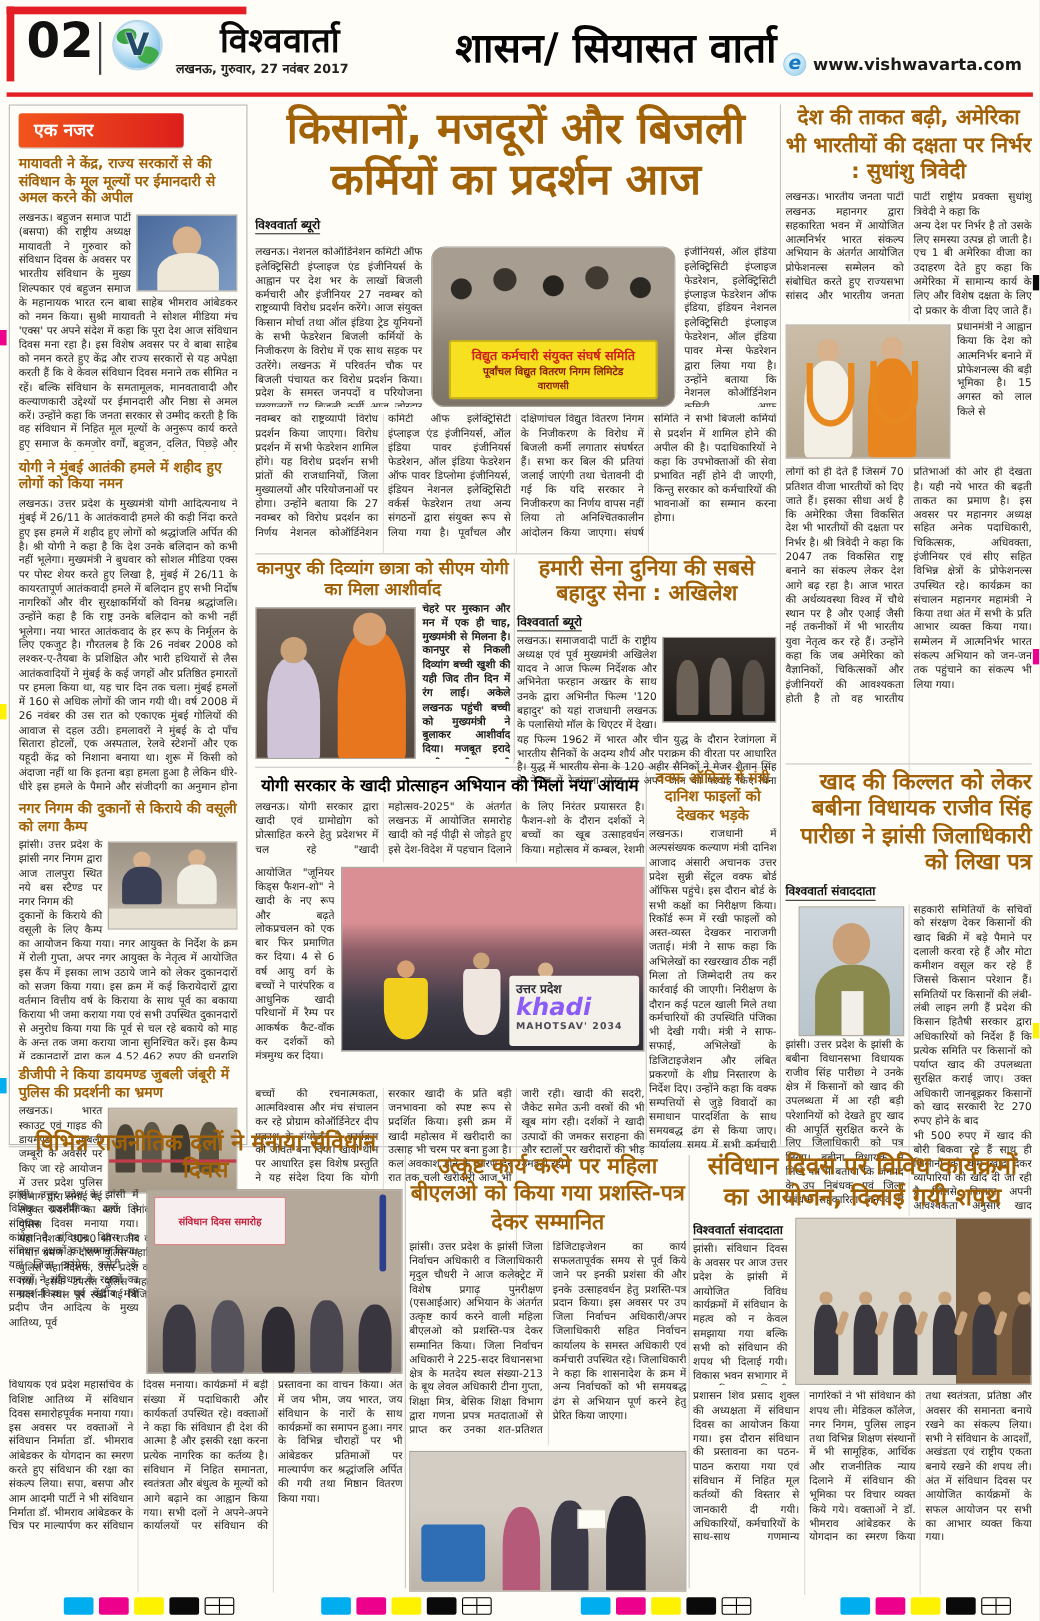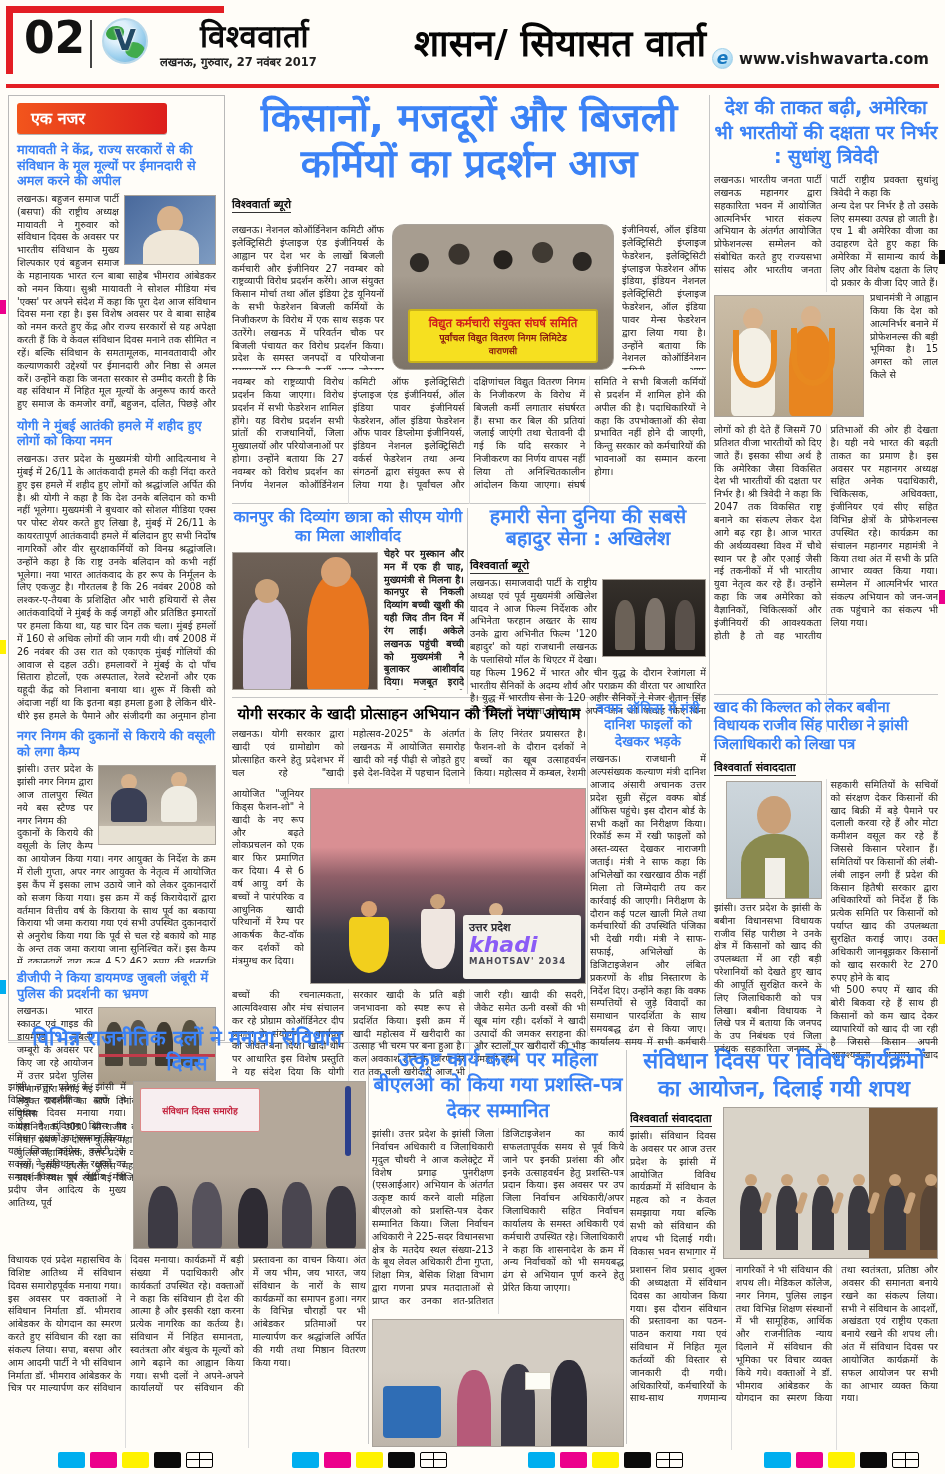--- a/index.html
+++ b/index.html
@@ -21,21 +21,21 @@
   .masthead { position:absolute; left:158px; top:14px; font-size:31px; font-weight:700; color:#0a0a0a; letter-spacing:0.5px;margin-left:42px; }
   .dateline { position:absolute; left:160px; top:54px; font-size:11.5px; font-weight:700; color:#222; }
   .section-title { position:absolute; left:350px; top:16px; width:420px; text-align:center; font-size:37px; font-weight:700; color:#050505; }
   .website { position:absolute; right:16px; top:48px; font-size:15px; font-weight:700; color:#1b1b1b; display:flex; align-items:center; gap:6px; }
   .e-icon { display:inline-flex; align-items:center; justify-content:center; width:21px; height:21px; border-radius:50%;
     background:radial-gradient(circle at 35% 30%, #eaf6fd, #bfe3f6 55%, #8fccec); color:#1879c0; font-weight:700; font-size:17px; font-style:italic; line-height:1;
     border:1px solid #9fd0ea; }
   .red-rule { position:absolute; left:6px; top:84px; width:933px; height:4px; background:#e31e24; }
 
   
-  .art-head { font-weight:700; color:#3b82f6; line-height:1.22; }
+  .art-head { font-weight:700; color:#a16207; line-height:1.22; }
   .bt { font-size:9.6px; line-height:1.34; color:#1d1d1d; text-align:justify; }
   .clip { overflow:hidden; }
   .byline { font-weight:700; font-size:11px; color:#111; border-bottom:1px solid #333; display:inline-block; padding-bottom:1px; margin-bottom:3px; }
   .vrule { position:absolute; width:1px; background:#c6c6c6; }
   .hrule { position:absolute; height:1px; background:#c6c6c6; }
   .cols2 { column-count:2; column-gap:9px; column-rule:1px solid #dcdcdc; }
   .cols3 { column-count:3; column-gap:9px; column-rule:1px solid #dcdcdc; }
   .cols4 { column-count:4; column-gap:9px; column-rule:1px solid #dcdcdc; }
   .photo { position:relative; overflow:hidden; border:1px solid #a8a29a; background:#b5ada2; }
   .fig { position:absolute; border-radius:45% 45% 8% 8%; }
@@ -86,21 +86,21 @@
   .girl { position:absolute; left:10px; top:44px; width:48px; height:94px; background:#cfc4d8; border-radius:45% 45% 6% 6%; }
   .girl-head { position:absolute; left:22px; top:26px; width:24px; height:24px; border-radius:50%; background:#caa27a; }
 
   
   .khadi { position:absolute; left:232px; top:700px; width:354px; height:338px; }
   .khadi-h { font-size:21.5px; text-align:center; }
   .khadi-sub { font-size:15px; font-weight:700; text-align:center; margin-top:3px; }
   .khadi-intro { margin-top:5px; height:56px; }
   .khadi-row { display:flex; gap:6px; margin-top:4px; }
   .khadi-side { width:72px; }
-  .khadi-photo { flex:1; height:196px; background:linear-gradient(180deg,#d98f93 0 30%,#8f5f68 45%,#3c3b46 75%,#2e2d36); }
+  .khadi-photo { flex:1; height:168px; background:linear-gradient(180deg,#d98f93 0 30%,#8f5f68 45%,#3c3b46 75%,#2e2d36); }
   .kd1 { position:absolute; left:14%; bottom:10px; width:40px; height:56px; background:#f2cf1d; border-radius:10% 10% 50% 50%; }
   .kd1:before { content:""; position:absolute; left:12px; top:-16px; width:16px; height:16px; border-radius:50%; background:#d8a173; }
   .kd2 { position:absolute; left:40%; bottom:14px; width:34px; height:60px; background:#efe6e0; border-radius:10% 10% 45% 45%; }
   .kd2:before { content:""; position:absolute; left:9px; top:-15px; width:15px; height:15px; border-radius:50%; background:#caa27a; }
   .kd3 { position:absolute; left:62%; bottom:12px; width:32px; height:54px; background:#c2485a; border-radius:10% 10% 45% 45%; }
   .kd3:before { content:""; position:absolute; left:8px; top:-14px; width:14px; height:14px; border-radius:50%; background:#d8b28c; }
   .khadi-sign { position:absolute; right:4px; bottom:4px; width:118px; height:64px; background:#f4f1ea; border-radius:3px; padding:4px 6px; text-align:left; }
   .ks1 { font-size:11px; font-weight:700; color:#2b2b33; }
   .ks2 { font-size:22px; font-weight:700; color:#8b5cf6; font-style:italic; line-height:1; }
   .ks3 { font-size:8.5px; font-weight:700; color:#4a4a55; letter-spacing:1px; }
@@ -110,21 +110,21 @@
   .waqf { position:absolute; left:590px; top:700px; width:116px; height:338px; }
   .waqf-h { font-size:13.5px; text-align:center; }
 
   
   .sudhanshu { position:absolute; left:714px; top:95px; width:224px; height:597px; }
   .sud-h { font-size:19px; text-align:center; line-height:1.3; }
   .sud-photo { width:150px; height:122px; float:left; margin:3px 6px 3px 0;
     background:linear-gradient(180deg,#cbbda7,#b3a58e); }
   .garland { position:absolute; width:44px; height:58px; border:6px solid #e8891f; border-top:none; border-radius:0 0 50% 50%; }
   .khad { position:absolute; left:714px; top:698px; width:224px; height:340px; }
-  .khad-h { font-size:15px; text-align:left;font-family:Liberation Serif, serif; }
+  .khad-h { font-size:20px; text-align:right; }
   .khad-photo { float:right; width:96px; height:118px; margin:2px 0 3px 5px;
     background:linear-gradient(180deg,#cdd6dc,#b9c4cb); }
   .mla-body { position:absolute; left:14px; bottom:0; width:68px; height:64px; background:#8a8a4f; border-radius:45% 45% 0 0; }
   .mla-shirt { position:absolute; left:38px; bottom:0; width:20px; height:40px; background:#f2efe8; }
   .mla-head { position:absolute; left:30px; top:14px; width:34px; height:38px; border-radius:50%; background:#caa078; }
 
   
   .botA { position:absolute; left:8px; top:1026px; width:358px; height:398px; }
   .botA-h { font-size:20.5px; text-align:center; }
   .botA-row { display:flex; gap:7px; margin-top:5px; }

